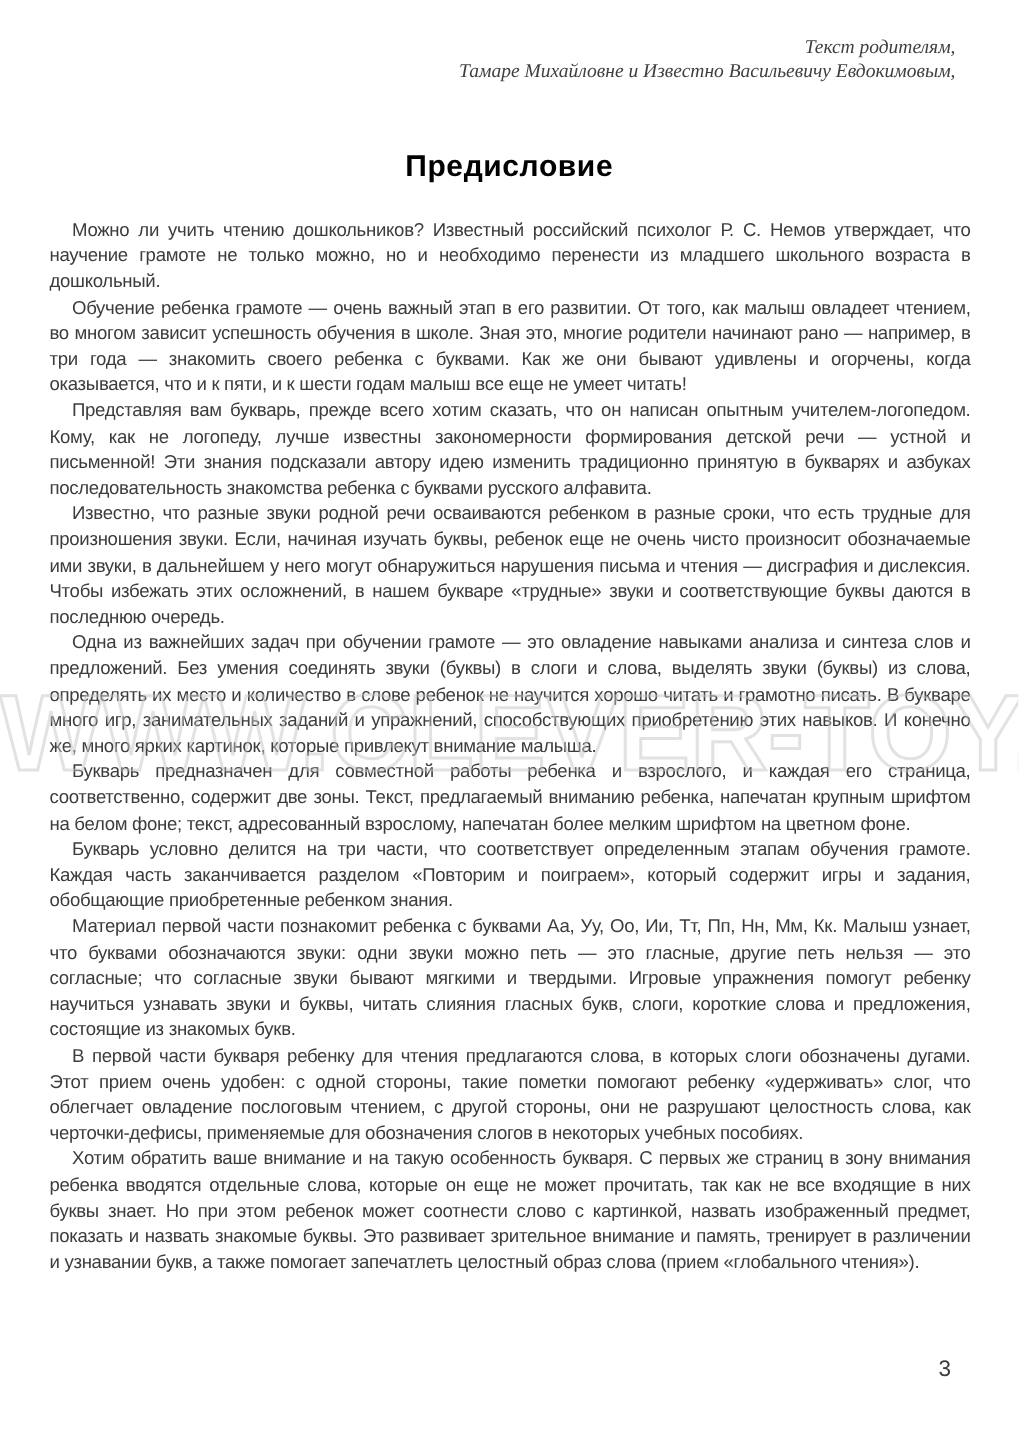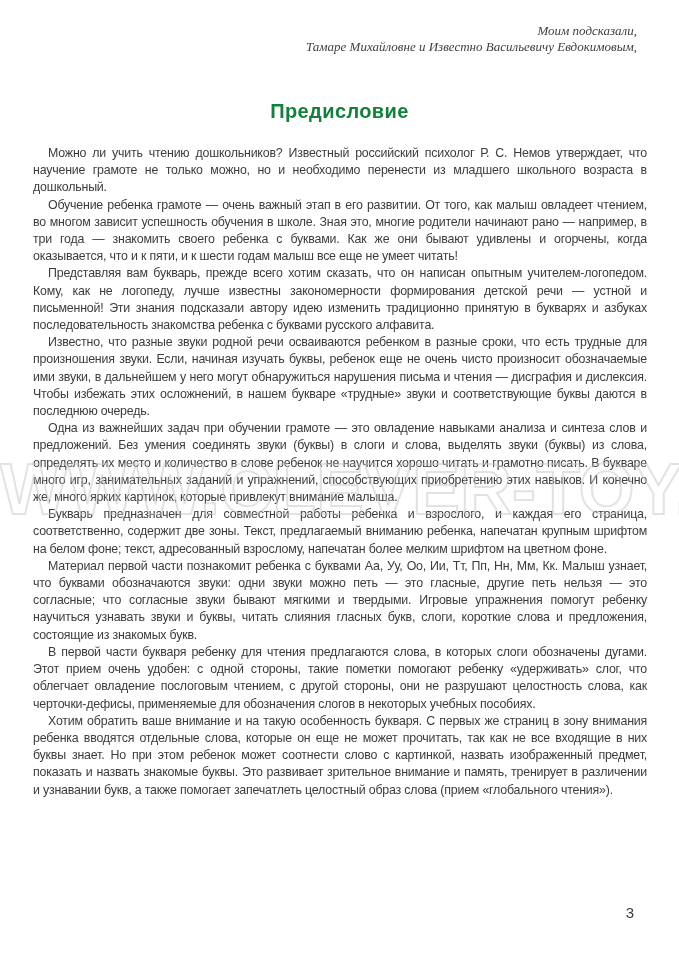--- a/index.html
+++ b/index.html
@@ -26,21 +26,21 @@
   .title {
     position: absolute;
     top: 100px;
     left: 0;
     width: 100%;
     margin: 0;
     text-align: center;
     font-size: 20px;
     font-weight: bold;
     letter-spacing: 0.4px;
-    color: #15803d;
+    color: #000000;
   }
   .body-text {
     position: absolute;
     top: 145px;
     left: 33px;
     width: 614px;
     font-size: 12.4px;
     line-height: 17.2px;
     letter-spacing: -0.2px;
     text-align: justify;
@@ -71,33 +71,34 @@
     font-size: 15px;
     color: #3c3c3c;
   }
 </style>
 </head>
 <body>
 
 <div class="page" style="background: rgb(255, 255, 255);">
 
   <div class="dedication">
-    <div>Моим подсказали,</div>
+    <div>Текст родителям,</div>
     <div>Тамаре Михайловне и Известно Васильевичу Евдокимовым,</div>
   </div>
 
   <h1 class="title">Предисловие</h1>
 
   <div class="body-text" id="preface-body" style="color: rgb(60, 60, 60);">
       <p><span>Можно ли учить чтению дошкольников? Известный российский психолог Р. С. Немов утверждает, что научение грамоте не только можно, но и необходимо перенести из младшего школьного возраста в дошкольный.</span></p>
       <p><span>Обучение ребенка грамоте — очень важный этап в его развитии. От того, как малыш овладеет чтением, во многом зависит успешность обучения в школе. Зная это, многие родители начинают рано — например, в три года — знакомить своего ребенка с буквами. Как же они бывают удивлены и огорчены, когда оказывается, что и к пяти, и к шести годам малыш все еще не умеет читать!</span></p>
       <p><span>Представляя вам букварь, прежде всего хотим сказать, что он написан опытным учителем-логопедом. Кому, как не логопеду, лучше известны закономерности формирования детской речи — устной и письменной! Эти знания подсказали автору идею изменить традиционно принятую в букварях и азбуках последовательность знакомства ребенка с буквами русского алфавита.</span></p>
       <p><span>Известно, что разные звуки родной речи осваиваются ребенком в разные сроки, что есть трудные для произношения звуки. Если, начиная изучать буквы, ребенок еще не очень чисто произносит обозначаемые ими звуки, в дальнейшем у него могут обнаружиться нарушения письма и чтения — дисграфия и дислексия. Чтобы избежать этих осложнений, в нашем букваре «трудные» звуки и соответствующие буквы даются в последнюю очередь.</span></p>
       <p><span>Одна из важнейших задач при обучении грамоте — это овладение навыками анализа и синтеза слов и предложений. Без умения соединять звуки (буквы) в слоги и слова, выделять звуки (буквы) из слова, определять их место и количество в слове ребенок не научится хорошо читать и грамотно писать. В букваре много игр, занимательных заданий и упражнений, способствующих приобретению этих навыков. И конечно же, много ярких картинок, которые привлекут внимание малыша.</span></p>
       <p><span>Букварь предназначен для совместной работы ребенка и взрослого, и каждая его страница, соответственно, содержит две зоны. Текст, предлагаемый вниманию ребенка, напечатан крупным шрифтом на белом фоне; текст, адресованный взрослому, напечатан более мелким шрифтом на цветном фоне.</span></p>
+      <p><span>Букварь условно делится на три части, что соответствует определенным этапам обучения грамоте. Каждая часть заканчивается разделом «Повторим и поиграем», который содержит игры и задания, обобщающие приобретенные ребенком знания.</span></p>
       <p><span>Материал </span><span class="bold">первой части</span><span> познакомит ребенка с буквами </span><span class="bold">Аа, Уу, Оо, Ии, Тт, Пп, Нн, Мм, Кк</span><span>. Малыш узнает, что буквами обозначаются звуки: одни звуки можно петь — это гласные, другие петь нельзя — это согласные; что согласные звуки бывают мягкими и твердыми. Игровые упражнения помогут ребенку научиться узнавать звуки и буквы, читать слияния гласных букв, слоги, короткие слова и предложения, состоящие из знакомых букв.</span></p>
       <p><span>В первой части букваря ребенку для чтения предлагаются слова, в которых слоги обозначены дугами. Этот прием очень удобен: с одной стороны, такие пометки помогают ребенку «удерживать» слог, что облегчает овладение послоговым чтением, с другой стороны, они не разрушают целостность слова, как черточки-дефисы, применяемые для обозначения слогов в некоторых учебных пособиях.</span></p>
       <p><span>Хотим обратить ваше внимание и на такую особенность букваря. С первых же страниц в зону внимания ребенка вводятся отдельные слова, которые он еще не может прочитать, так как не все входящие в них буквы знает. Но при этом ребенок может соотнести слово с картинкой, назвать изображенный предмет, показать и назвать знакомые буквы. Это развивает зрительное внимание и память, тренирует в различении и узнавании букв, а также помогает запечатлеть целостный образ слова (прием «глобального чтения»).</span></p>
     </div>
 
   <div class="watermark" style="-webkit-text-stroke: 2px rgb(198, 198, 198);">WWW.CLEVER-TOY.RU</div>
 
   <div class="page-number">3</div>
 
 </div>

